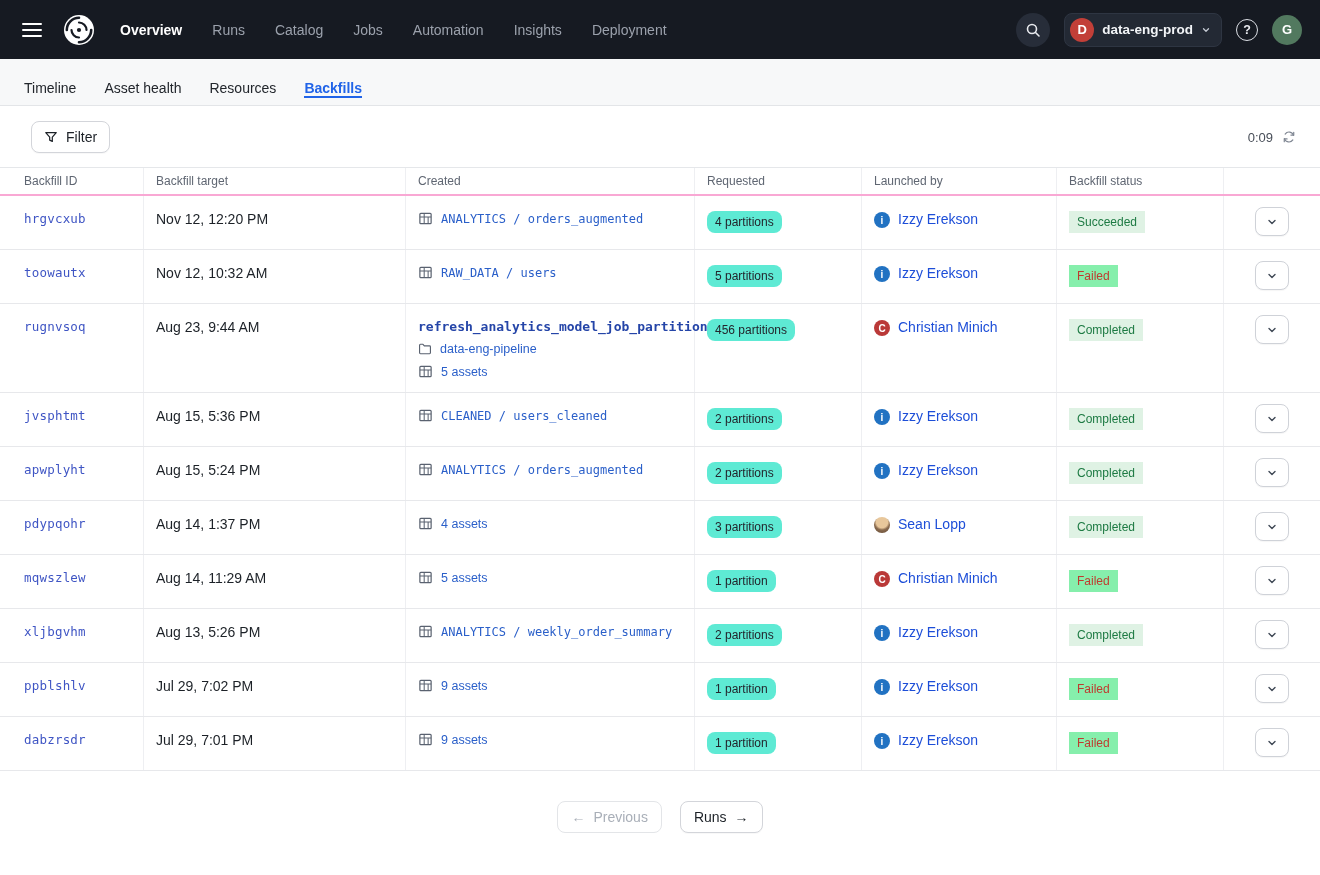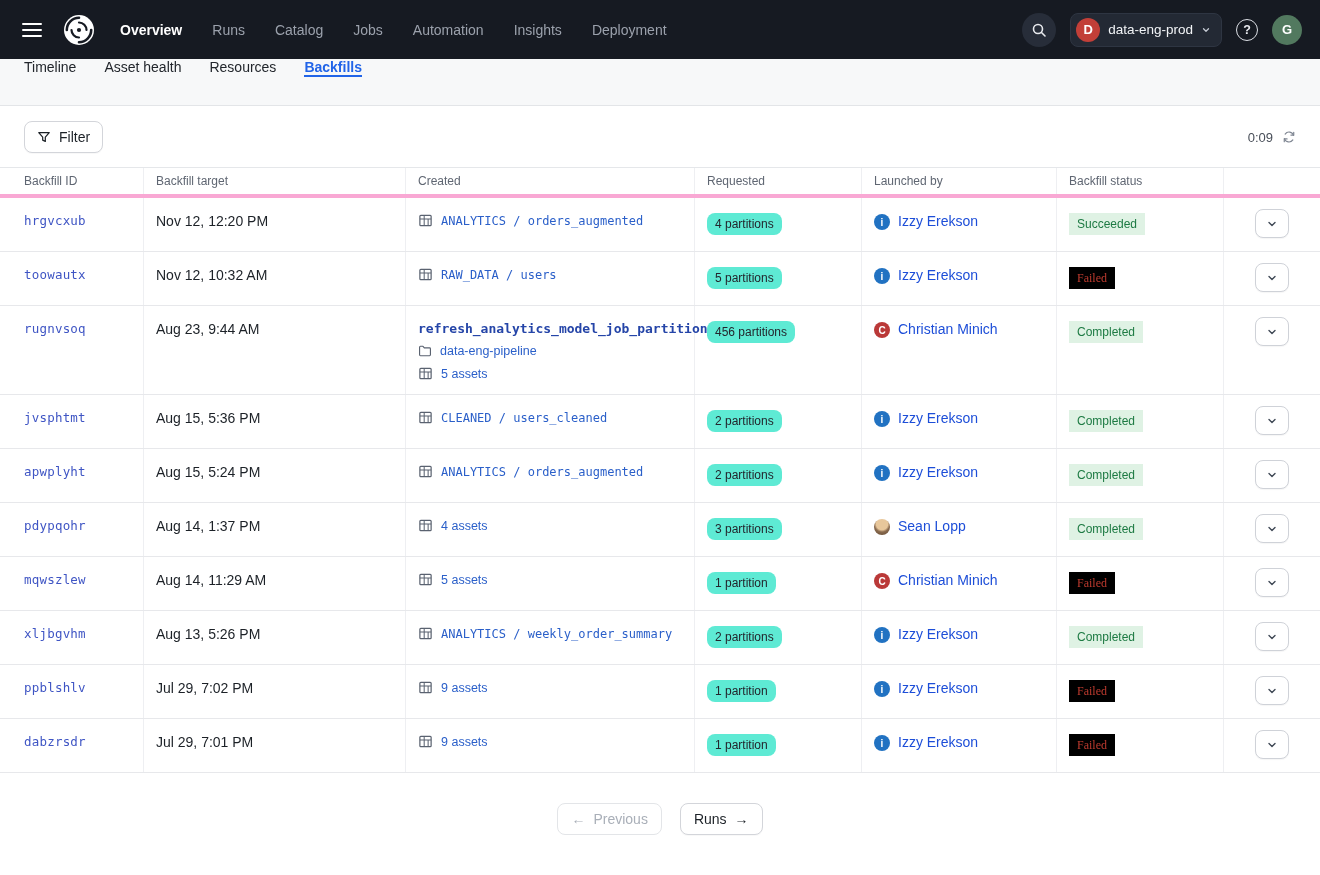--- a/index.html
+++ b/index.html
@@ -10,56 +10,56 @@
   .topnav { height:59px; background:#161A22; display:flex; align-items:center; padding:0 18px; gap:16px; }
   .hamburger { background:none; border:none; cursor:pointer; display:flex; align-items:center; padding:4px; }
   .logo { display:flex; align-items:center; cursor:pointer; }
   .mainnav { display:flex; align-items:center; gap:30px; margin-left:8px; }
   .navitem { font-size:14px; color:#9BA1AC; font-weight:500; cursor:pointer; text-decoration:none; white-space:nowrap; }
   .navitem.active { color:#FFFFFF; font-weight:600; }
   .topright { margin-left:auto; display:flex; align-items:center; gap:14px; }
   .searchbtn { width:34px; height:34px; border-radius:50%; background:#272D39; border:none; display:flex; align-items:center; justify-content:center; cursor:pointer; }
   .deploypill { display:flex; align-items:center; gap:8px; background:#232934; border:1px solid #2E3542; border-radius:8px; padding:4px 10px 4px 5px; cursor:pointer; }
   .deploybadge { width:24px; height:24px; border-radius:50%; background:#C23F38; color:#fff; font-size:13px; font-weight:700; display:flex; align-items:center; justify-content:center; }
-  .deployname { color:#F2F4F7; font-size:13.5px; font-weight:400; }
+  .deployname { color:#F2F4F7; font-size:13.5px; font-weight:700; }
   .helpbtn { width:22px; height:22px; border-radius:50%; border:1.6px solid #DCDFE5; background:none; color:#E8EAEF; font-size:12.5px; font-weight:700; display:flex; align-items:center; justify-content:center; cursor:pointer; }
   .useravatar { width:30px; height:30px; border-radius:50%; background:#52795F; color:#fff; font-size:13px; font-weight:600; display:flex; align-items:center; justify-content:center; cursor:pointer; }
 
   
-  .tabbar { height:47px; background:#F7F8F9; border-bottom:1px solid #E3E5E8; display:flex; align-items:flex-start; padding:0 24px; gap:28px; }
+  .tabbar { height:47px; background:#F7F8F9; border-bottom:1px solid #E3E5E8; display:flex; align-items:flex-end; padding:8px 24px; gap:28px; }
   .tab { display:flex; align-items:center; font-size:14px; color:#22262C; font-weight:500; border-bottom:2px solid transparent; cursor:pointer; text-decoration:none; margin-bottom:-1px; }
   .tab.active { color:#2164E8; font-weight:600; border-bottom-color:#2164E8; }
 
   
-  .toolbar { display:flex; justify-content:space-between; align-items:center; padding:15px 24px 14px 24px; }
+  .toolbar { display:flex; justify-content:space-between; align-items:center; padding:15px 24px 14px 24px;margin-left:7px; }
   .filterbtn { display:flex; align-items:center; gap:8px; height:32px; padding:0 12px; border:1px solid #D3D5DA; border-radius:8px; background:#fff; font-size:14px; color:#1C2127; font-family:inherit; cursor:pointer; box-shadow:0 1px 1px rgba(0,0,0,.03); }
   .timer { display:flex; align-items:center; gap:9px; font-size:13px; color:#494F59; }
 
   
   .table { width:1320px; }
   .thead, .trow { display:grid; grid-template-columns:144px 262px 289px 167px 195px 167px 1fr; }
-  .thead { border-top:1px solid #E5E7EA; border-bottom:4px solid #f9a8d4; }
+  .thead { border-top:1px solid #E5E7EA; border-bottom:2px solid #f9a8d4; }
   .hcell { font-size:12px; color:#5F6672; padding:6px 12px; border-right:1px solid #EEEFF2; display:flex; align-items:center; height:26px; white-space:nowrap; }
   .hcell:last-child { border-right:none; }
   .hcell.first, .cell.first { padding-left:24px; }
   .trow { border-bottom:1px solid #E7E8EB; min-height:53px; }
   .cell { padding:15px 12px 13px 12px; border-right:1px solid #EEEFF2; display:flex; align-items:flex-start; }
   .cell:last-child { border-right:none; }
   .idlink { font-family:"DejaVu Sans Mono","Liberation Mono",monospace; font-size:12.5px; color:#3F55C4; text-decoration:none; letter-spacing:.2px; cursor:pointer; }
   .created { font-size:14px; color:#1C2127; }
   .c-target { flex-direction:column; gap:8px; align-items:flex-start; }
   .tline, .subline { display:flex; gap:8px; align-items:center; }
   .cicon { display:flex; align-items:center; flex:none; }
   .pathlink { font-family:"DejaVu Sans Mono","Liberation Mono",monospace; font-size:12px; color:#2A5FC9; text-decoration:none; cursor:pointer; }
   .assetslink, .sublink { font-size:12.5px; color:#2A5FC9; text-decoration:none; cursor:pointer; }
   .joblink { font-family:"DejaVu Sans Mono","Liberation Mono",monospace; font-size:13px; font-weight:700; color:#2545A8; text-decoration:none; cursor:pointer; }
   .pbadge { background:#5eead4; color:#23262D; font-size:12px; padding:4px 8px; border-radius:8px; white-space:nowrap; line-height:1.2; }
   .sbadge { font-size:12px; padding:4px 8px; border-radius:0; white-space:nowrap; line-height:1.2; }
   .sbadge.success { background:#DFF2E4; color:#1D7A43; }
-  .sbadge.error { background:#000000; color:#BF3B2F;font-family:Liberation Serif, serif; }
+  .sbadge.error { background:#86efac; color:#BF3B2F; }
   .avatar { width:16px; height:16px; border-radius:50%; color:#fff; font-size:10px; font-weight:700; display:inline-flex; align-items:center; justify-content:center; flex:none; margin-right:8px; margin-top:1px; }
   .avatar.photo { background:radial-gradient(circle at 50% 32%, #E8C79B 0 42%, #8A6B4F 58%, #5E452F 100%) !important; }
   .uname { font-size:14px; color:#1d4ed8; }
   .c-actions { justify-content:center; padding-top:11px; }
   .rowbtn { width:34px; height:29px; border:1px solid #CFD2D8; border-radius:8px; background:#fff; display:flex; align-items:center; justify-content:center; cursor:pointer; box-shadow:0 1px 1px rgba(0,0,0,.04); }
 
   
   .pagination { display:flex; justify-content:center; gap:18px; margin-top:30px; }
   .pgbtn { display:flex; align-items:center; gap:8px; padding:7px 13px; border-radius:8px; border:1px solid #D3D5DA; background:#fff; font-size:14px; color:#1C2127; font-family:inherit; cursor:pointer; box-shadow:0 1px 1px rgba(0,0,0,.03); }
   .pgbtn.disabled { color:#A9AFB8; border-color:#E3E5E8; cursor:default; box-shadow:none; }

